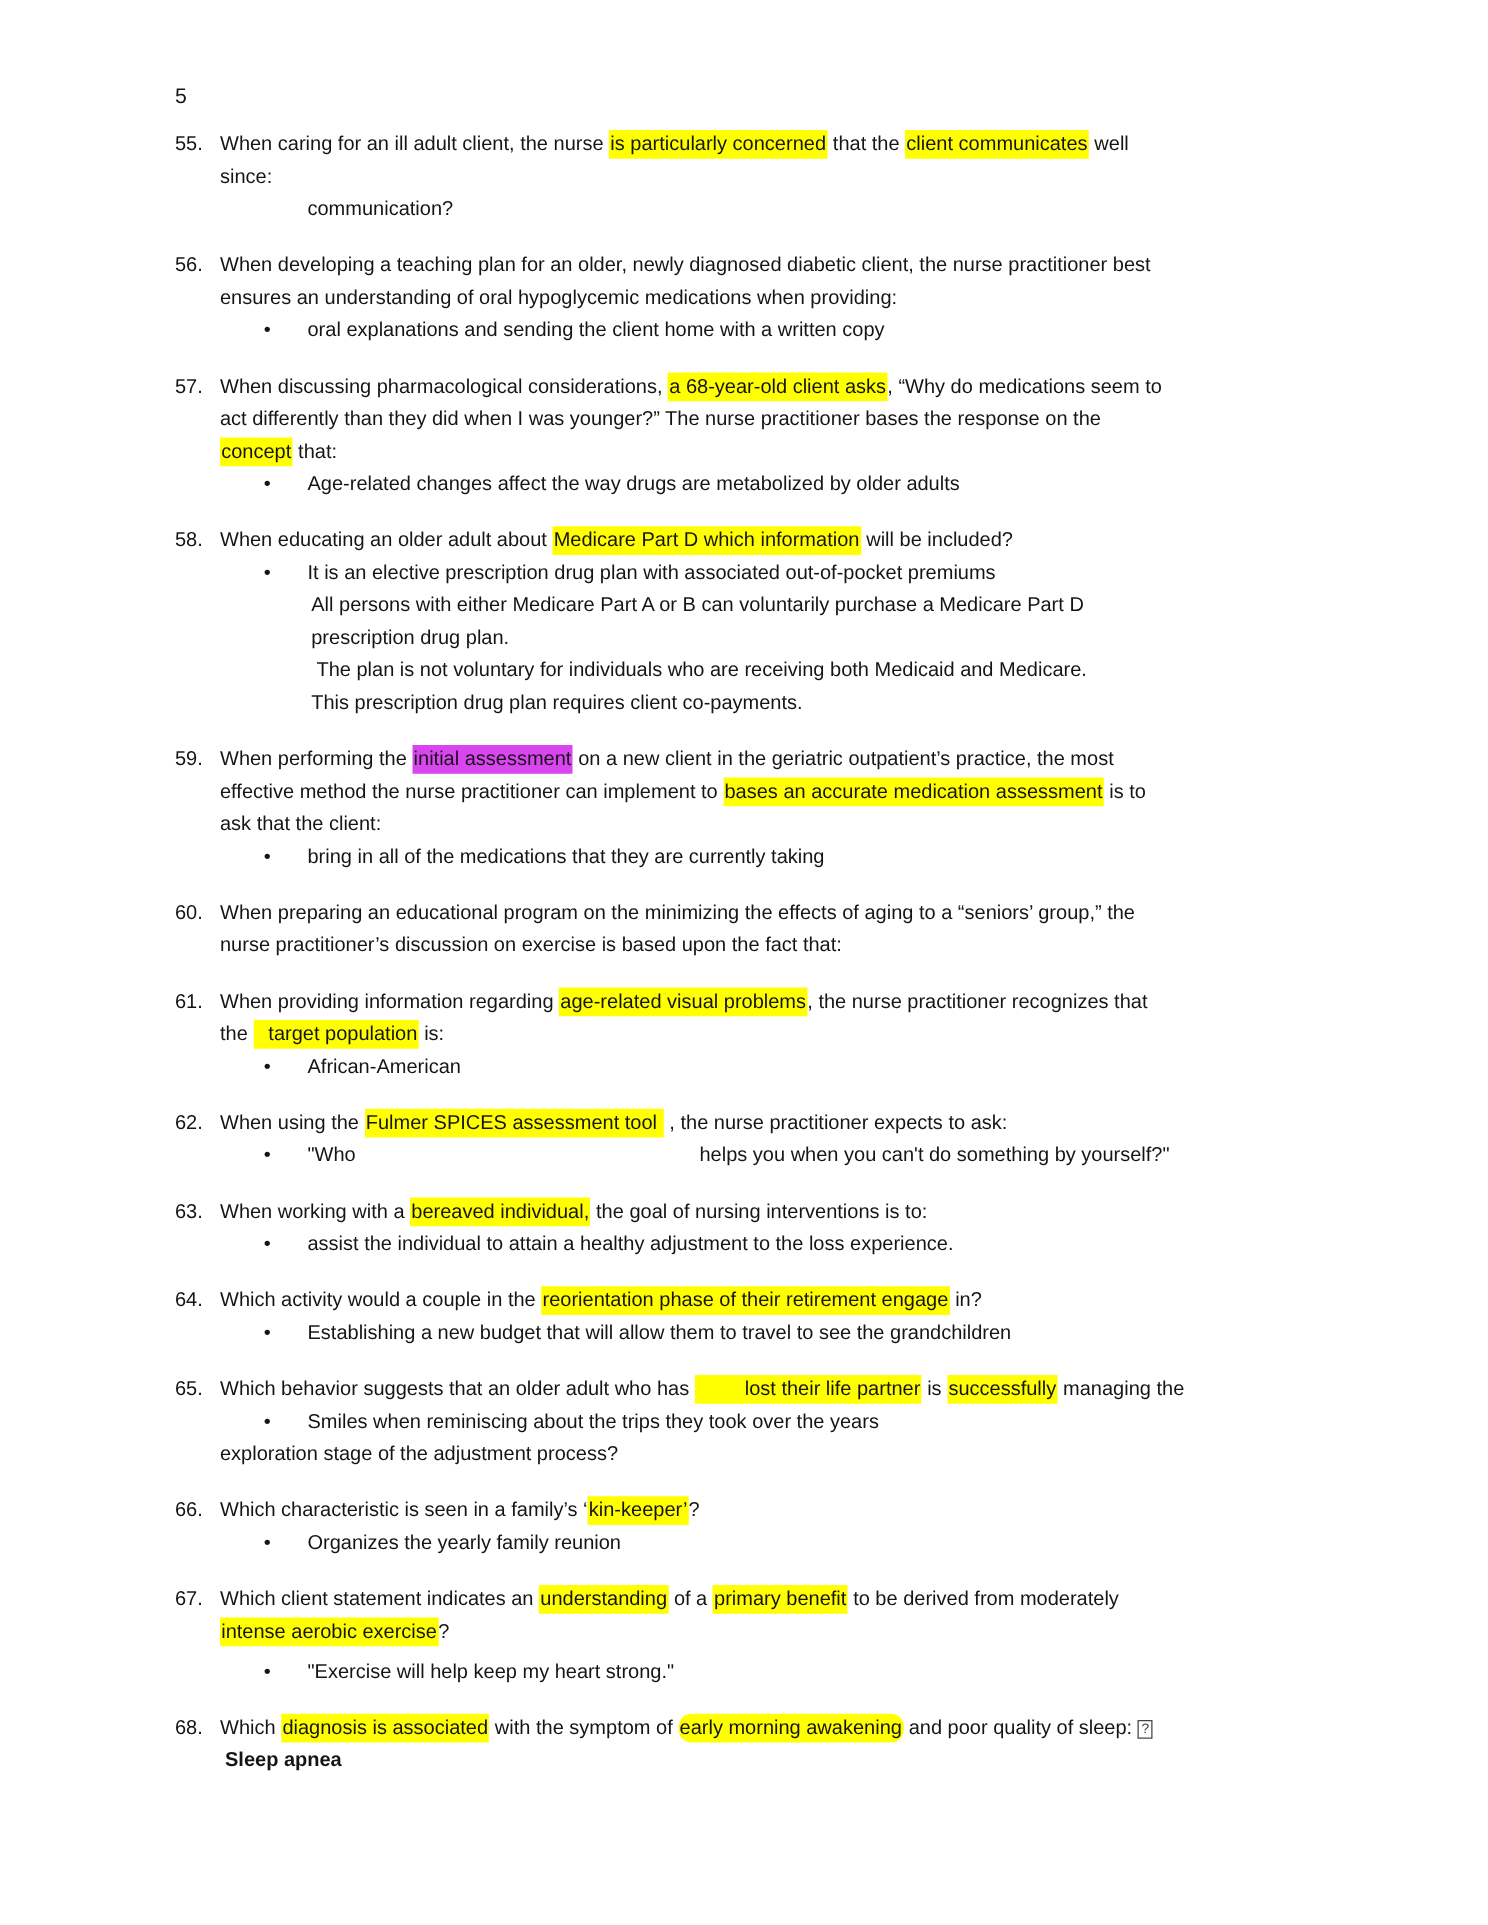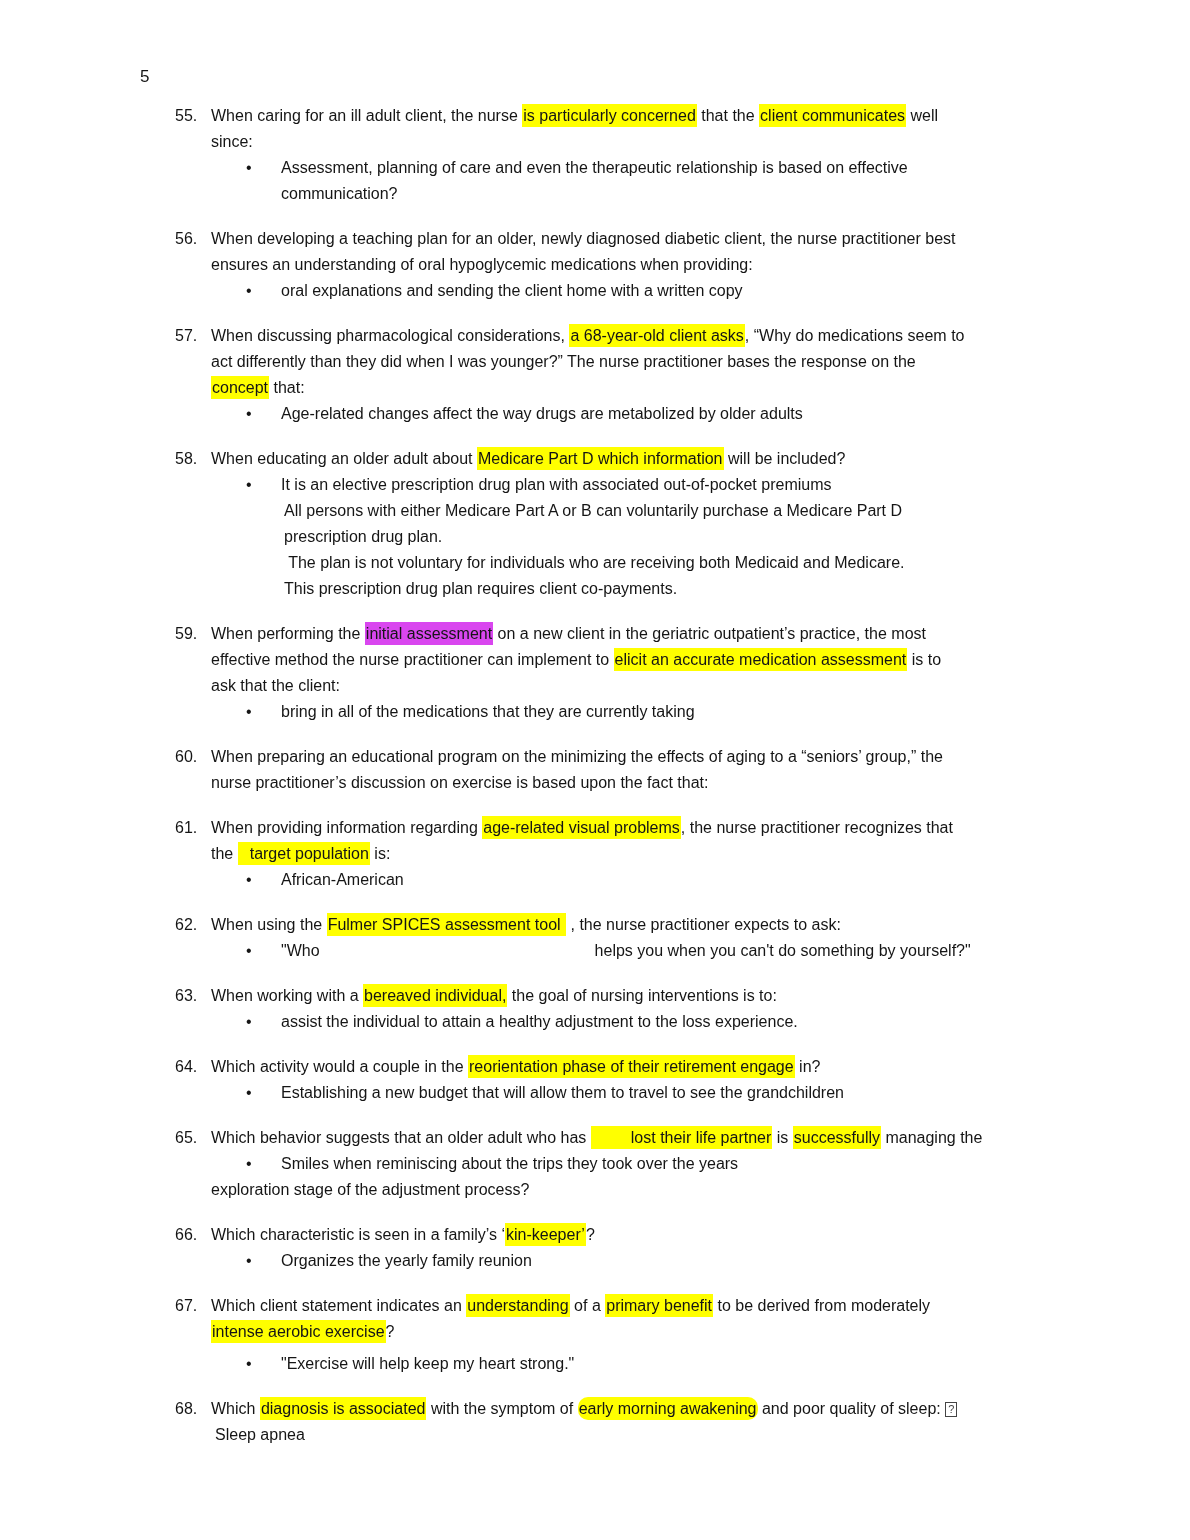--- a/index.html
+++ b/index.html
@@ -8,50 +8,49 @@
     font-family: "Liberation Sans", "DejaVu Sans", sans-serif;
     font-size: 16px; color: #151515;
   }
   .page {
     position: relative; box-sizing: border-box;
     width: 1190px; height: 1540px;
     padding: 64px 60px 0 140px;
     overflow: hidden; background: #ffffff;
   }
   .page-number { display: block; font-size: 17px; line-height: 26px; }
-  .questions { margin-left: 35px; margin-top: 13px; }
+  .questions { margin-top: 13px; }
   .question { display: flex; margin-bottom: 19px; }
   .qnum { flex: 0 0 36px; line-height: 26px; }
   .qbody { flex: 1 1 auto; min-width: 0; }
   .line { line-height: 26px; min-height: 26px; white-space: pre; }
   .bullet-line { padding-left: 35px; }
   .dot { display: inline-block; width: 35px; }
   .wrap-line { padding-left: 70px; }
   .cont-line { padding-left: 73px; }
-  .plain-line { padding-left: 4px; }
+  .plain-line { padding-left: 4px; font-weight: bold; }
   .hl { padding: 3px 1px; }
   .gap { display: inline-block; height: 1px; }
   .glyph-box {
     display: inline-block; border: 1.5px solid #444;
     font-size: 11px; line-height: 13px; padding: 0 2px;
     vertical-align: 1px; color: #444;
   }
 </style>
 </head>
 <body>
 
 <div class="page">
   <span class="page-number">5</span>
   <div class="questions">
       <div class="question">
         <div class="qnum">55.</div>
         <div class="qbody">
           <div class="line prompt-line"><span>When caring for an ill adult client, the nurse </span><span class="hl" style="background: rgb(255, 255, 0);">is particularly concerned</span><span> that the </span><span class="hl" style="background: rgb(255, 255, 0);">client communicates</span><span> well</span></div>
           <div class="line prompt-line"><span>since:</span></div>
-          <div class="line bullet-line"><span class="dot">•</span><span>Assessment, planning of care and even the therapeutic relationship is based on effective</span></div>
           <div class="line wrap-line"><span>communication?</span></div>
         </div>
       </div>
       <div class="question">
         <div class="qnum">56.</div>
         <div class="qbody">
           <div class="line prompt-line"><span>When developing a teaching plan for an older, newly diagnosed diabetic client, the nurse practitioner best</span></div>
           <div class="line prompt-line"><span>ensures an understanding of oral hypoglycemic medications when providing:</span></div>
           <div class="line bullet-line"><span class="dot">•</span><span>oral explanations and sending the client home with a written copy</span></div>
         </div>
@@ -73,21 +72,21 @@
           <div class="line cont-line"><span>All persons with either Medicare Part A or B can voluntarily purchase a Medicare Part D</span></div>
           <div class="line cont-line"><span>prescription drug plan.</span></div>
           <div class="line cont-line"><span> The plan is not voluntary for individuals who are receiving both Medicaid and Medicare.</span></div>
           <div class="line cont-line"><span>This prescription drug plan requires client co-payments.</span></div>
         </div>
       </div>
       <div class="question">
         <div class="qnum">59.</div>
         <div class="qbody">
           <div class="line prompt-line"><span>When performing the </span><span class="hl" style="background: #d946ef;">initial assessment</span><span> on a new client in the geriatric outpatient’s practice, the most</span></div>
-          <div class="line prompt-line"><span>effective method the nurse practitioner can implement to </span><span class="hl" style="background: rgb(255, 255, 0);">elicit an accurate medication assessment</span><span> is to</span></div>
+          <div class="line prompt-line"><span>effective method the nurse practitioner can implement to </span><span class="hl" style="background: rgb(255, 255, 0);">bases an accurate medication assessment</span><span> is to</span></div>
           <div class="line prompt-line"><span>ask that the client:</span></div>
           <div class="line bullet-line"><span class="dot">•</span><span>bring in all of the medications that they are currently taking</span></div>
         </div>
       </div>
       <div class="question">
         <div class="qnum">60.</div>
         <div class="qbody">
           <div class="line prompt-line"><span>When preparing an educational program on the minimizing the effects of aging to a “seniors’ group,” the</span></div>
           <div class="line prompt-line"><span>nurse practitioner’s discussion on exercise is based upon the fact that:</span></div>
         </div>

